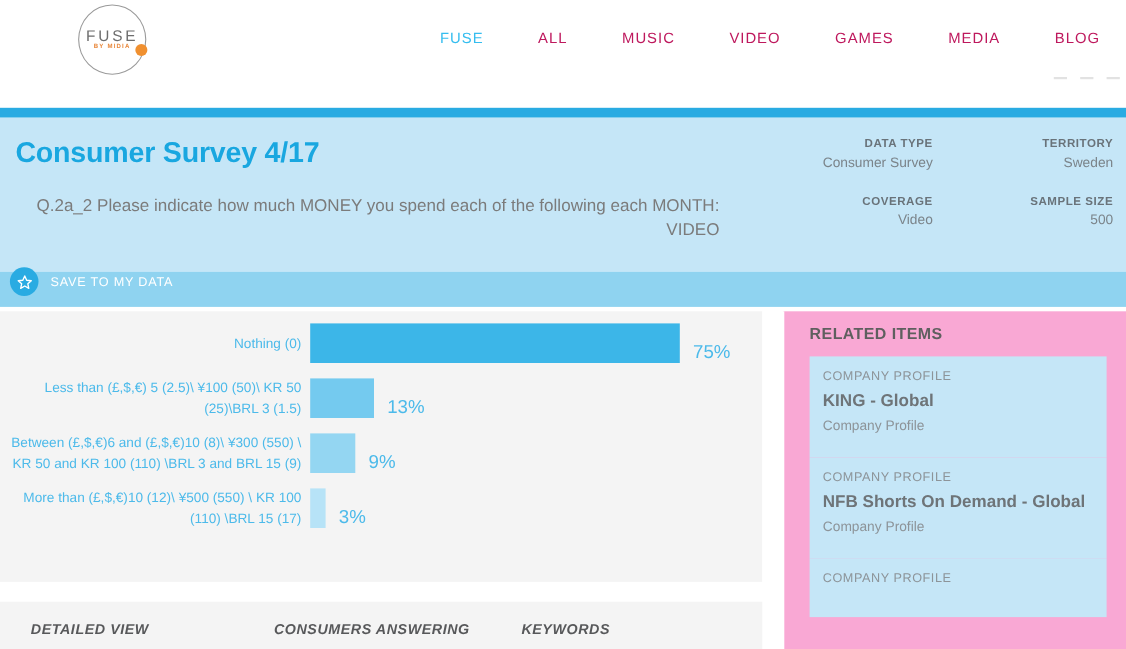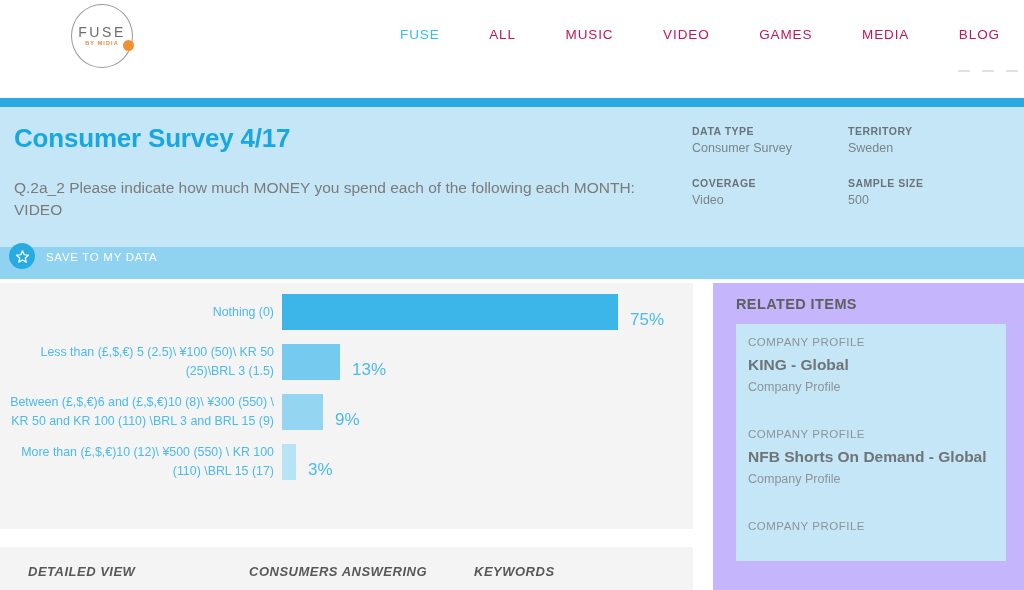--- a/index.html
+++ b/index.html
@@ -101,20 +101,21 @@
     top: 98px; left: 0;
     width: 1024px; height: 9px;
     background: #29abe2;
   }
   .hero {
     position: absolute;
     top: 107px; left: 0;
     width: 1024px;
     height: 140px;
     background: #c5e6f7;
+    text-align: right;
   }
   .hero-title {
     position: absolute;
     left: 14px; top: 16px;
     font-size: 26px;
     font-weight: bold;
     color: #19a7e0;
     letter-spacing: -0.2px;
   }
   .hero-question {
@@ -213,21 +214,21 @@
     margin-left: 12px;
     white-space: nowrap;
   }
 
   
   .related {
     position: absolute;
     left: 712px; top: 283px;
     width: 312px;
     height: 307px;
-    background: #c4b5fd;
+    background: #f9a8d4;
     overflow: hidden;
   }
   .related-notch {
     position: absolute;
     left: 693px; top: 283px;
     width: 20px; height: 307px;
     background: #ffffff;
   }
   .notch-arrow {
     position: absolute;

